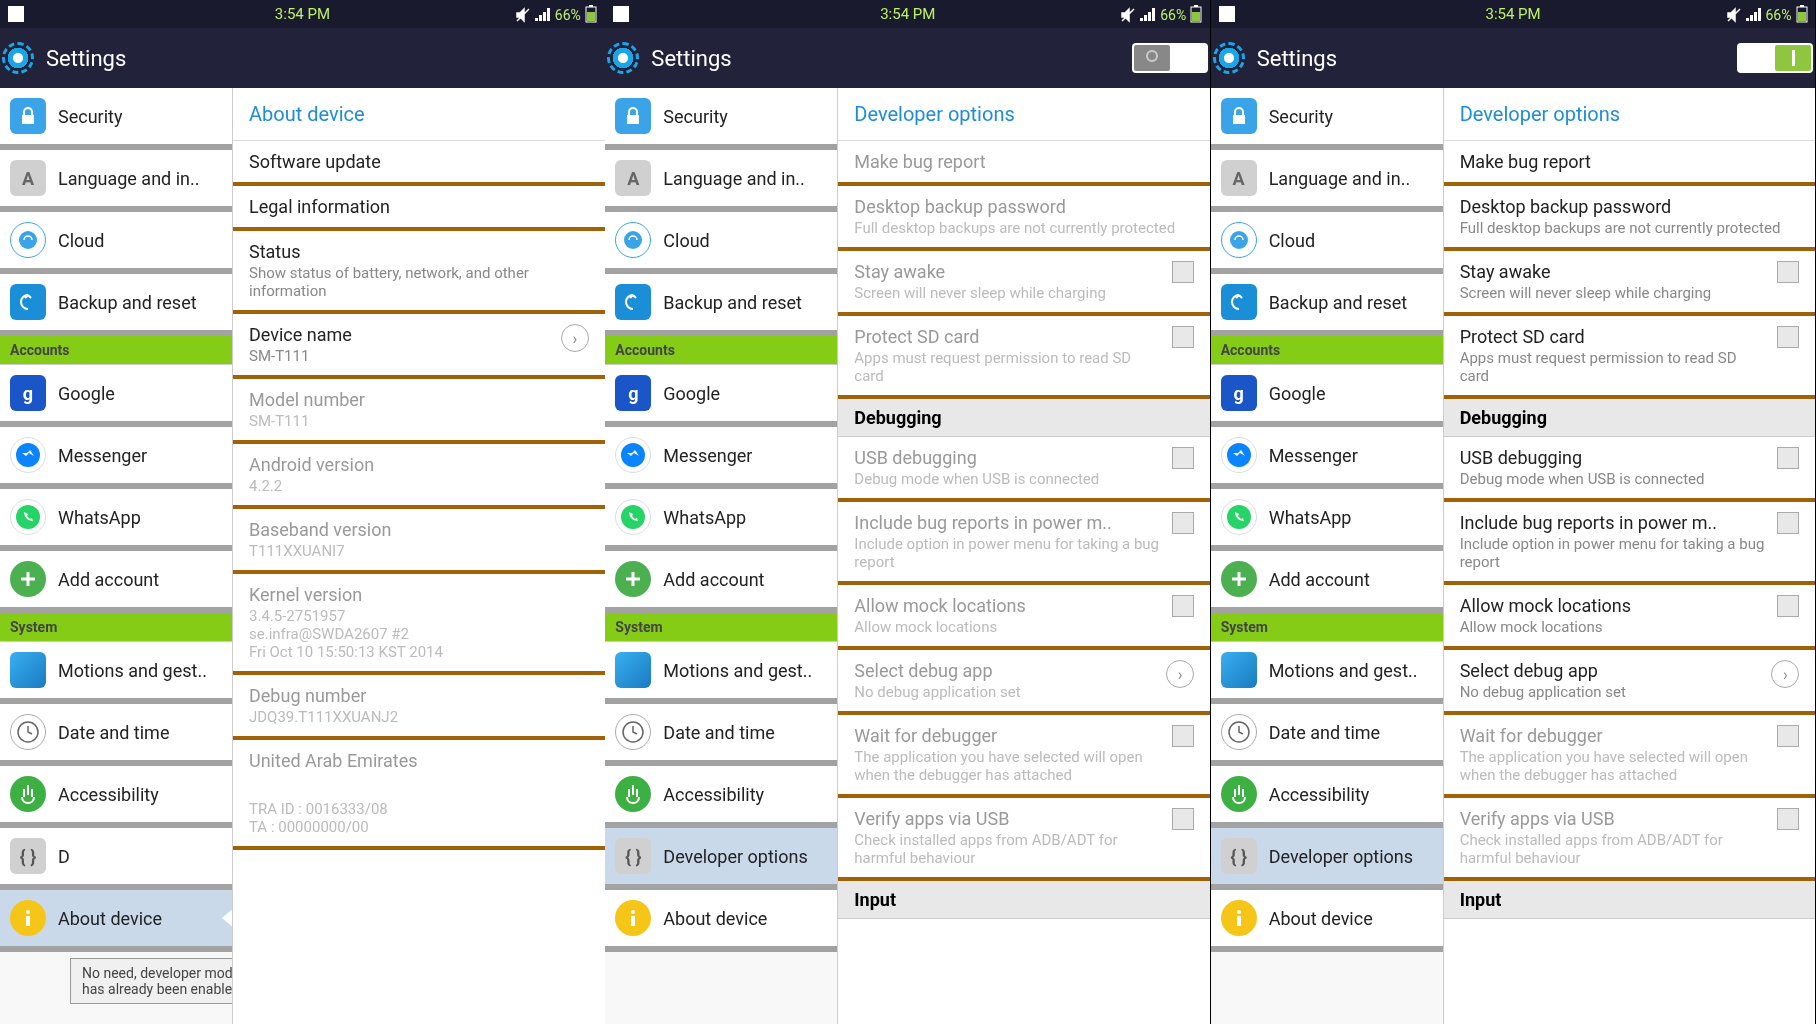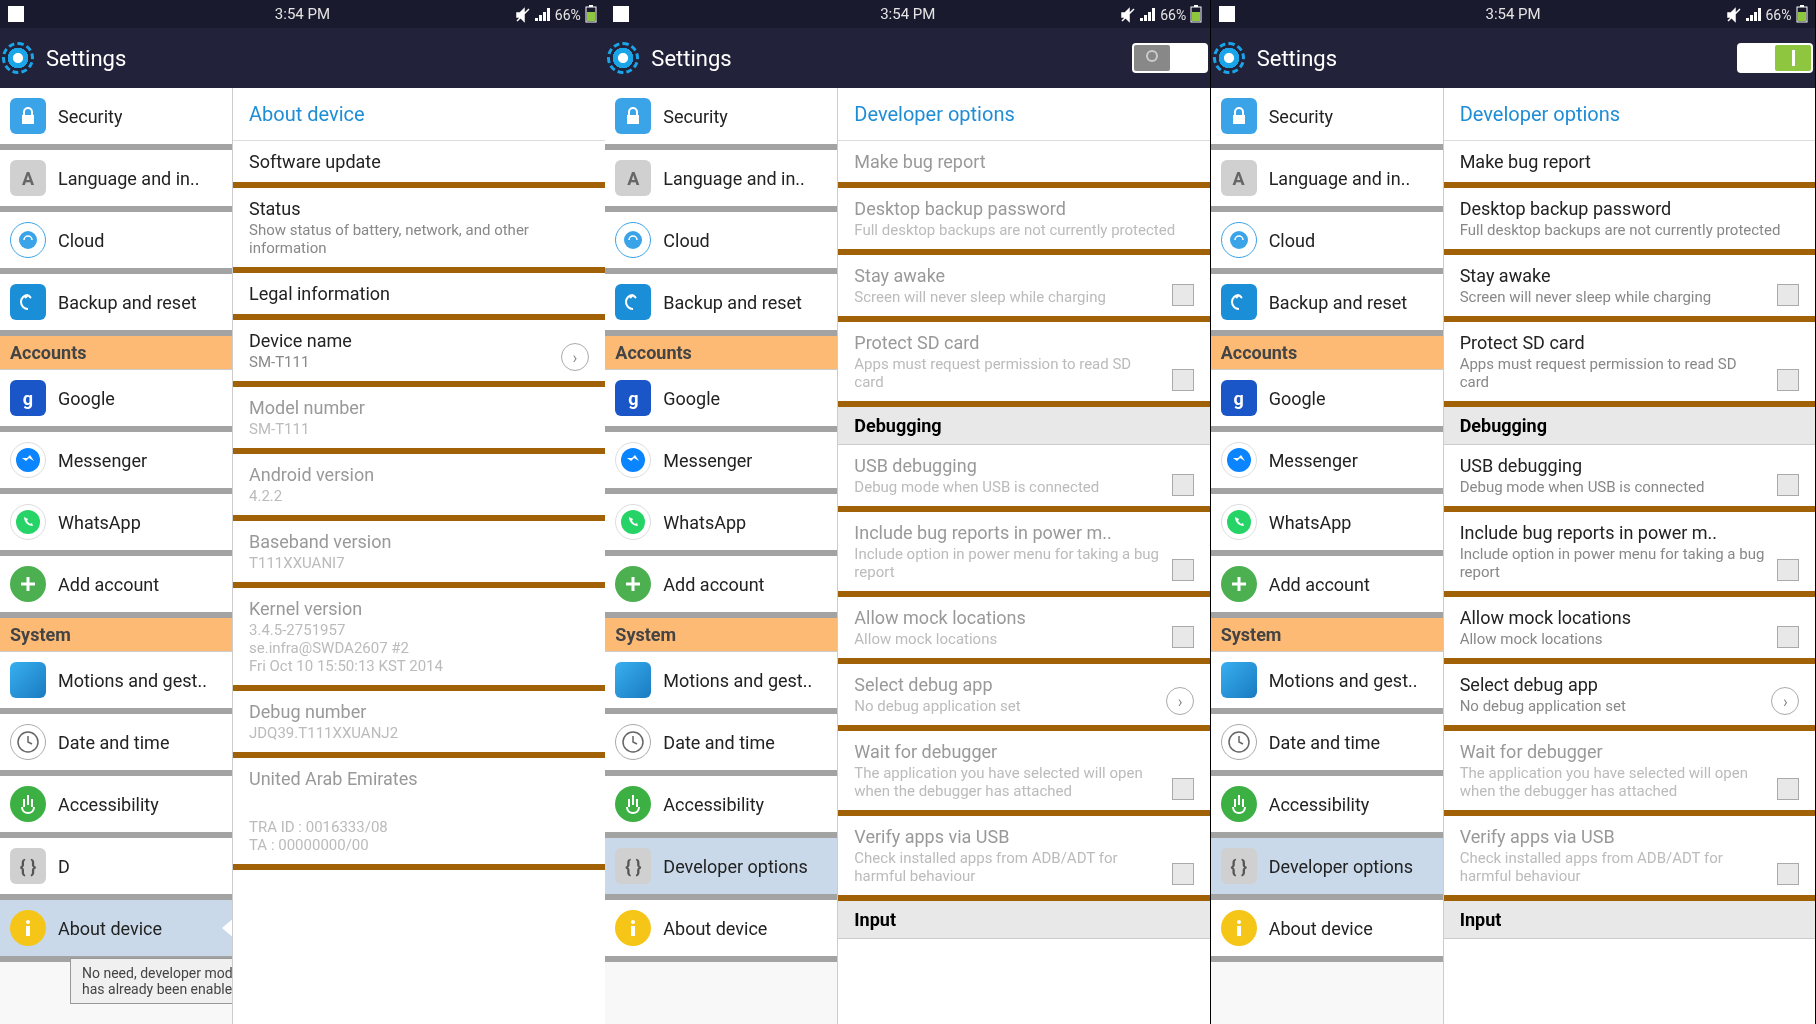--- a/index.html
+++ b/index.html
@@ -1,53 +1,53 @@
 <!DOCTYPE html>
 <html><head>
 <meta charset="utf-8">
 <style>
 * { margin:0; padding:0; box-sizing:border-box; font-family:-apple-system,Roboto,Helvetica,Arial,sans-serif; }
 body { display:flex; background:#000; width:1816px; height:1024px; }
 .screen { width:605px; height:1024px; background:#f8f8f8; display:flex; flex-direction:column; margin-right:0.5px; }
-.statusbar { height:28px; background:#1a1a2e; display:flex; align-items:center; color:#e5e5e5; font-size:15px; padding:0 8px; }
+.statusbar { height:28px; background:#1a1a2e; display:flex; align-items:center; color:#bef264; font-size:15px; padding:0 8px; }
 .sb-left{flex:1; display:flex; align-items:center;}
 .sb-center{flex:1; text-align:center;}
 .sb-right{flex:1; display:flex; justify-content:flex-end; align-items:flex-end; gap:4px; font-size:14px;}
 .sb-icon{width:16px;height:16px;background:#fff;margin-right:4px;}
 .headerbar { height:60px; background:#22223a; display:flex; align-items:center; color:#fff; padding:0 2px; gap:12px; }
 .gear{width:32px;height:32px;border-radius:50%;background:radial-gradient(circle,#fff 25%,#1aa5e8 30%,#1aa5e8 55%,transparent 56%);border:3px dashed #1aa5e8;}
 .headerbar .ttl{font-size:22px;}
 .toggle{margin-left:auto; width:76px; height:30px; background:#fff; border-radius:4px; position:relative; padding:2px;}
 .toggle .knob{width:36px;height:26px;background:#888; border-radius:2px; position:absolute;}
 .toggle .knob.off{left:2px;}
 .toggle .knob.on{right:2px; background:#8ec63f;}
 .toggle .knob .lens{width:12px;height:12px;border:2px solid #ccc;border-radius:50%;margin:5px auto;}
 .body{flex:1; display:flex; overflow:hidden;}
 .leftpane{width:232px; background:#f8f8f8; display:flex; flex-direction:column; overflow:hidden; position:relative;}
 .rightpane{flex:1; background:#fff; display:flex; flex-direction:column; overflow:hidden; border-left:1px solid #ccc;}
 .row{display:flex; align-items:center; min-height:62px; padding:8px 10px; gap:12px; border-bottom:6px solid #a3a3a3; background:#fff; position:relative;}
 .row.sel{background:#c9d9ea;}
 .row .rl{font-size:18px;color:#222; white-space:nowrap; overflow:hidden; text-overflow:ellipsis;}
-.seclabel{background:#fdba74; color:#444; font-weight:bold; font-size:18px; padding:6px 10px; border-bottom:1px solid #ccc;}
+.seclabel{background:#84cc16; color:#444; font-weight:bold; font-size:14px; padding:6px 10px; border-bottom:1px solid #ccc;}
 .ic{width:36px;height:36px;border-radius:6px;display:flex;align-items:center;justify-content:center;color:#fff;font-size:18px;font-weight:bold;flex-shrink:0;}
 .ic-sec{background:#3ba4e8;}
 .ic-lang{background:#d0d0d0;color:#666;}
 .ic-cloud{background:#fff;border:1px solid #3ba4e8;border-radius:50%;}
 .ic-backup{background:#1a8fd8;}
 .ic-google{background:#1a56c8;}
 .ic-msg{background:#fff;border:1px solid #ddd;border-radius:50%;}
 .ic-wa{background:#fff;border:1px solid #ddd;border-radius:50%;}
 .ic-add{background:#4caf50;border-radius:50%;}
 .ic-motion{background:linear-gradient(135deg,#38b0f0,#1a7ac0);}
 .ic-date{background:#fff;border:1px solid #aaa;border-radius:50%;}
 .ic-acc{background:#3cb043;border-radius:50%;}
 .ic-dev{background:#d0d0d0;color:#555;}
 .ic-about{background:#f5c518;border-radius:50%;}
 .dettitle{color:#1f8dd6; font-size:20px; padding:14px 16px; border-bottom:1px solid #ddd;}
-.detrow{padding:10px 16px; border-bottom:6px solid #a16207; display:flex; align-items:flex-end;}
+.detrow{padding:10px 16px; border-bottom:4px solid #a16207; display:flex; align-items:flex-start;}
 .detrow .txt{flex:1;}
 .detrow .t1{font-size:18px;color:#222;}
 .detrow .t2{font-size:15px;color:#888; margin-top:2px;}
 .detrow.dis .t1{color:#999;}
 .detrow.dis .t2{color:#bbb;}
 .detsec{background:#e8e8e8; font-weight:bold; font-size:18px; padding:8px 16px; border-bottom:1px solid #ccc;}
 .chev{width:28px;height:28px;border:1px solid #aaa;border-radius:50%;display:flex;align-items:center;justify-content:center;color:#888;flex-shrink:0;}
 .cb{width:22px;height:22px;border:1px solid #aaa;background:#e8e8e8;flex-shrink:0;margin-left:8px;}
 .toast{position:absolute; bottom:20px; left:70px; right:-20px; background:#f0f0f0; border:1px solid #999; padding:6px 10px; font-size:14px; color:#444; text-align:center; z-index:5;}
 .arrow-notch{position:absolute; right:-4px; top:50%; transform:translateY(-50%); width:0;height:0;border-top:12px solid transparent;border-bottom:12px solid transparent;border-right:14px solid #fff;}
@@ -185,27 +185,27 @@
     <div class="rightpane">
       <div class="dettitle">About device</div>
       <div id="about-rows-1">
           <div class="detrow">
             <div class="txt">
               <div class="t1">Software update</div>
             </div>
           </div>
           <div class="detrow">
             <div class="txt">
+              <div class="t1">Legal information</div>
+            </div>
+          </div>
+          <div class="detrow">
+            <div class="txt">
               <div class="t1">Status</div>
               <div class="t2" style="white-space: pre-line;">Show status of battery, network, and other information</div>
-            </div>
-          </div>
-          <div class="detrow">
-            <div class="txt">
-              <div class="t1">Legal information</div>
             </div>
           </div>
           <div class="detrow">
             <div class="txt">
               <div class="t1">Device name</div>
               <div class="t2" style="white-space: pre-line;">SM-T111</div>
             </div>
             <div class="chev">›</div>
           </div>
           <div class="detrow dis">

